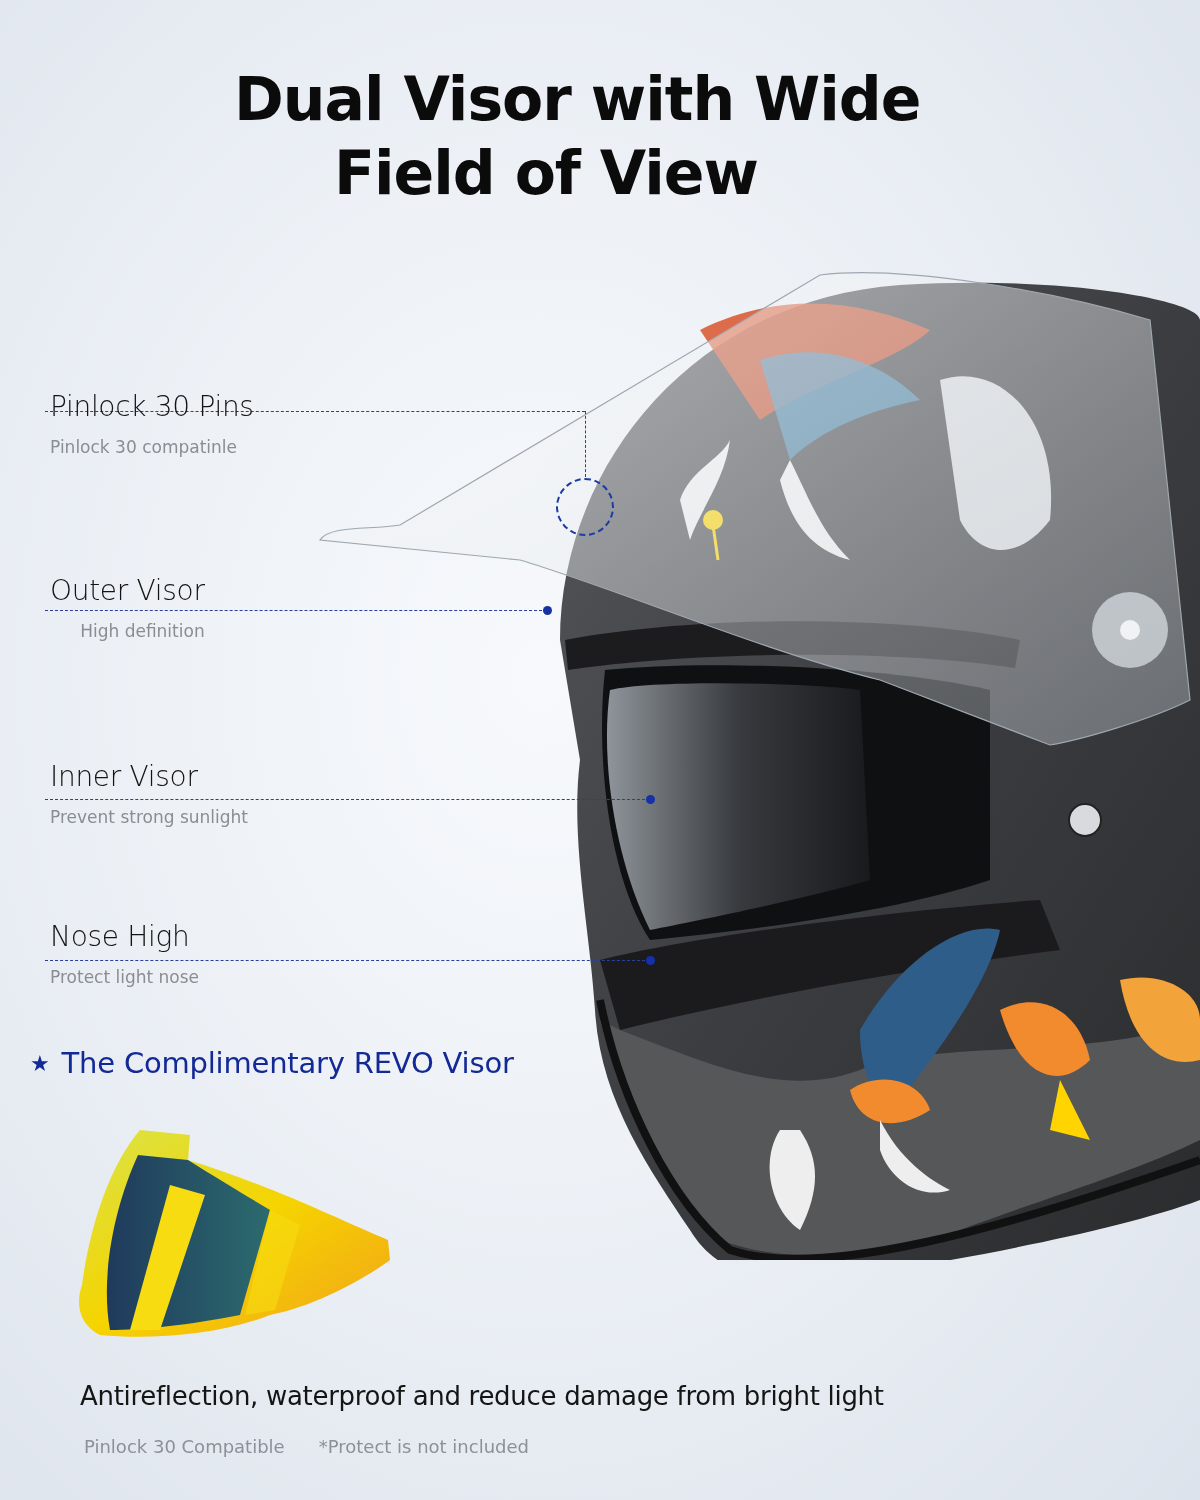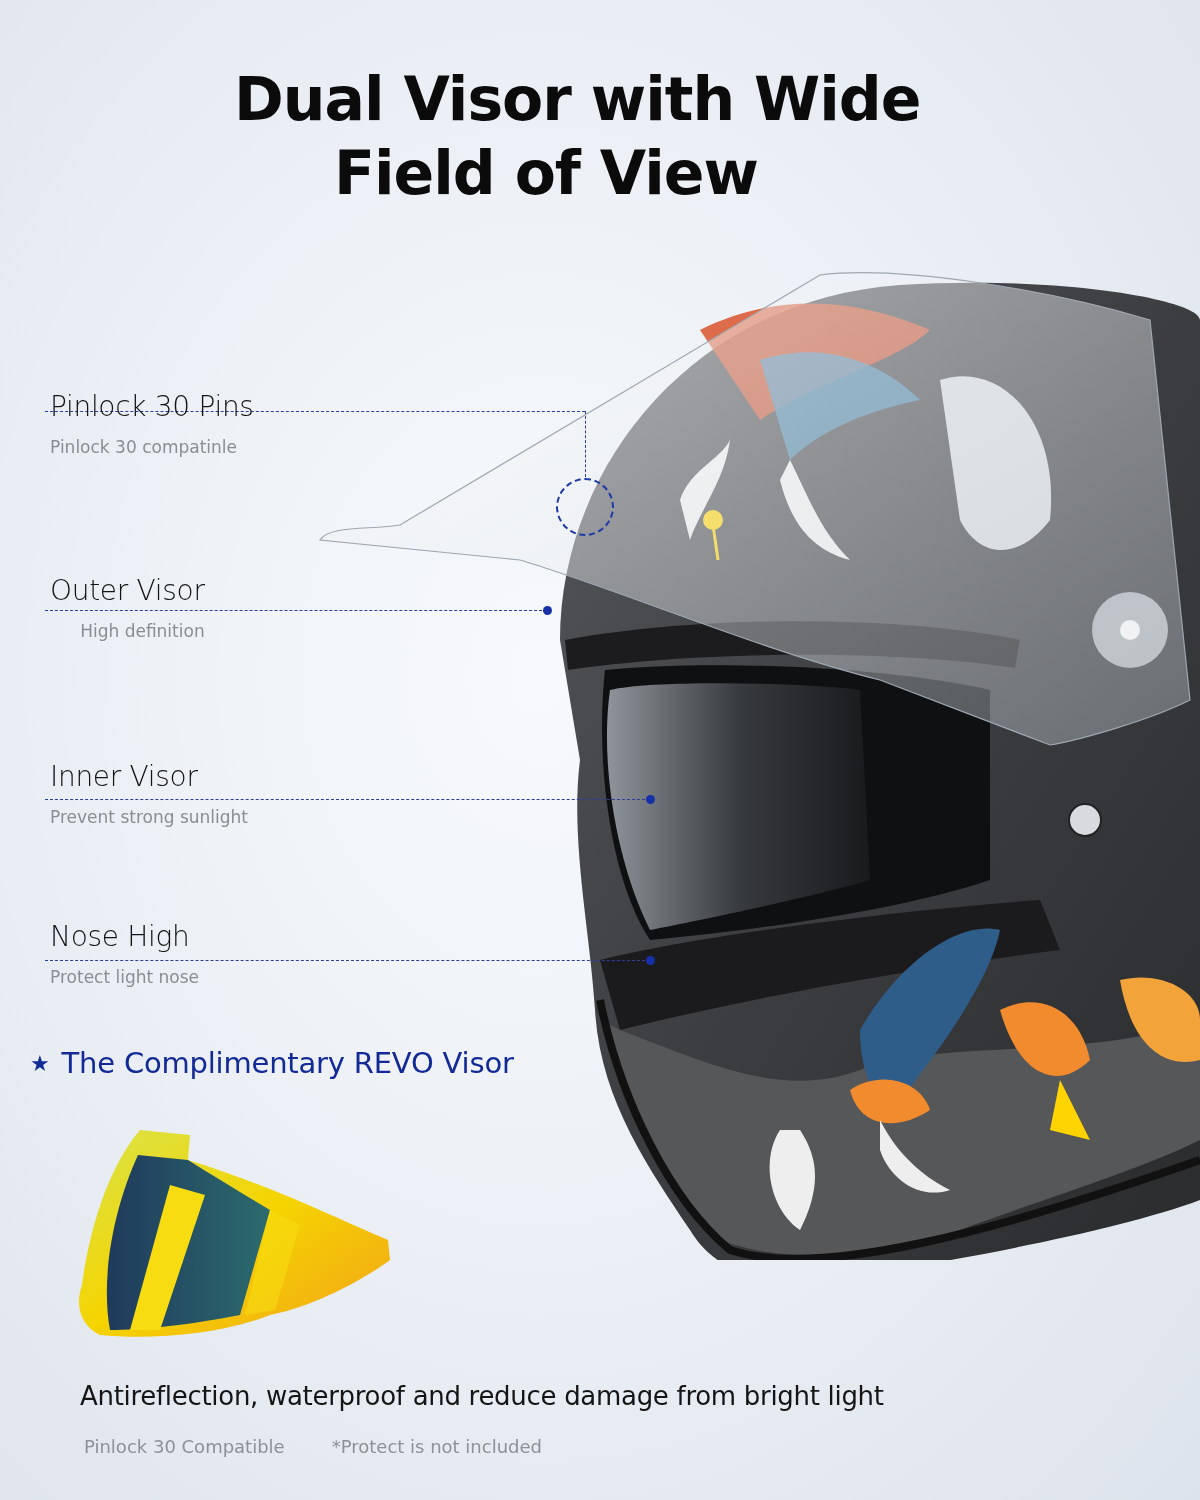--- a/index.html
+++ b/index.html
@@ -25,21 +25,21 @@
       position: absolute; height: 0; border-top: 1.6px dashed #2b3f9a;
     }
     .vline { position: absolute; width: 0; border-left: 1.6px dashed #2b3f9a; }
     .dot { position: absolute; width: 9px; height: 9px; border-radius: 50%; background: #1631a8; }
     .ring { position: absolute; border: 2.4px dashed #1b3aa6; border-radius: 50%; }
 
     .revo-heading { position: absolute; left: 30px; top: 1046px; display: flex; align-items: center; gap: 12px; color: #132a96; font-size: 29px; font-family: "DejaVu Sans", sans-serif; letter-spacing: -0.2px;}
     .revo-heading .star { font-size: 22px; color: #132a96; }
 
     .tagline { position: absolute; left: 80px; top: 1381px; font-size: 26px; color: #151515; font-family: "DejaVu Sans", sans-serif; letter-spacing: -0.3px; }
-    .notes { position: absolute; left: 84px; top: 1436px; font-size: 18px; color: #8d9096; display: flex; gap: 47px; font-family: "DejaVu Sans", sans-serif; }
+    .notes { position: absolute; left: 84px; top: 1436px; font-size: 18px; color: #8d9096; display: flex; gap: 34px; font-family: "DejaVu Sans", sans-serif; }
 
     .helmet-svg { position: absolute; left: 300px; top: 260px; }
     .revo-svg { position: absolute; left: 70px; top: 1125px; }
   </style>
 </head>
 <body>
 
 <h1 class="title">
   <span class="l1">Dual Visor with Wide</span>
   <span class="l2">Field of View</span>

